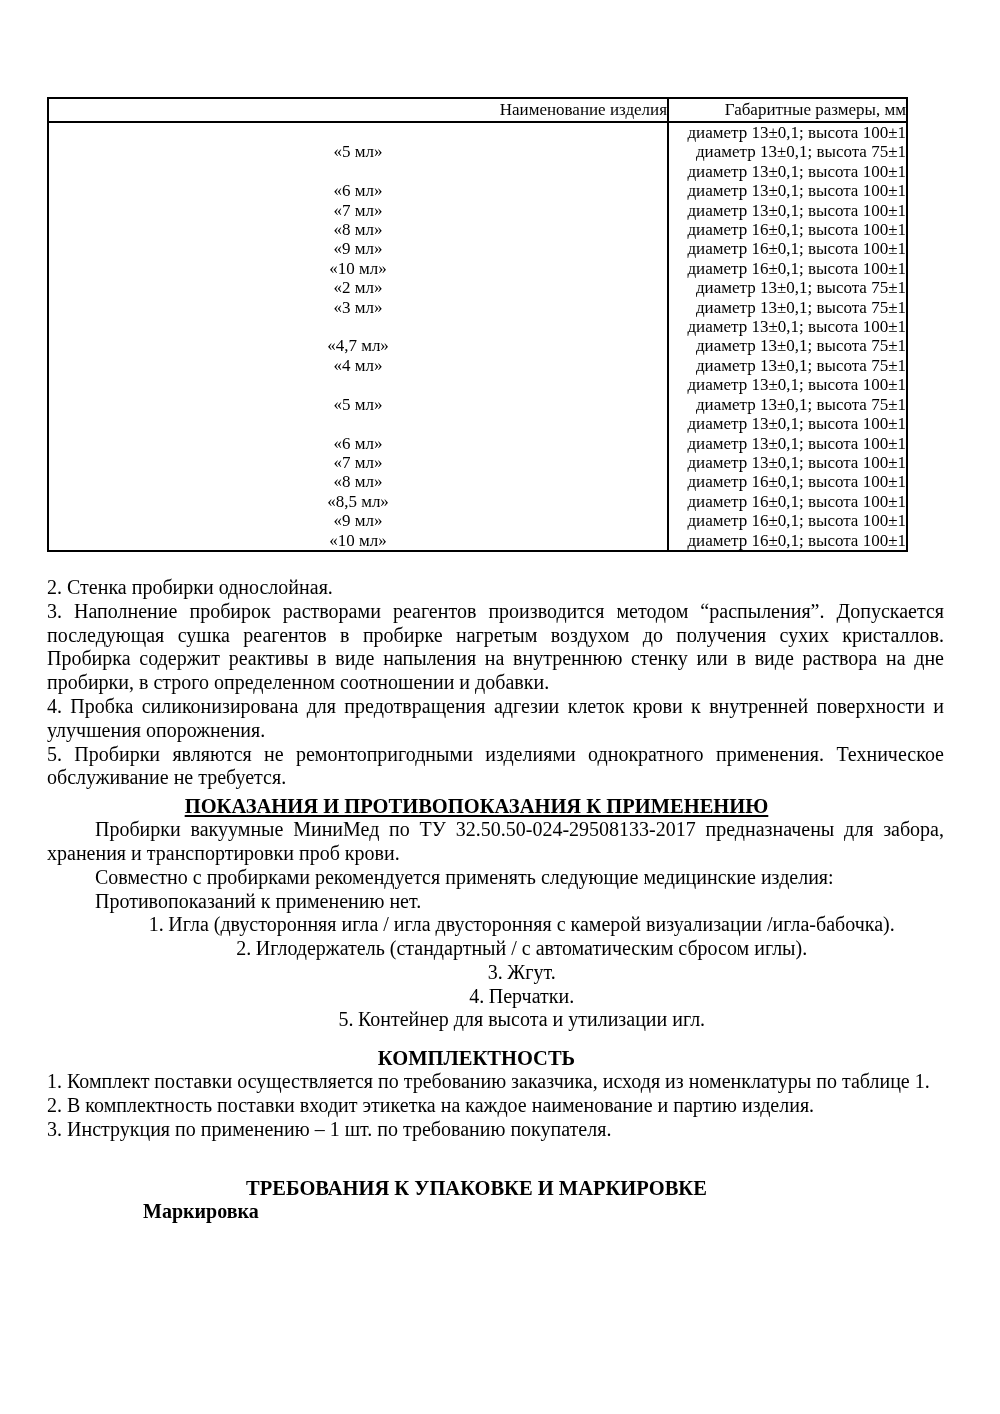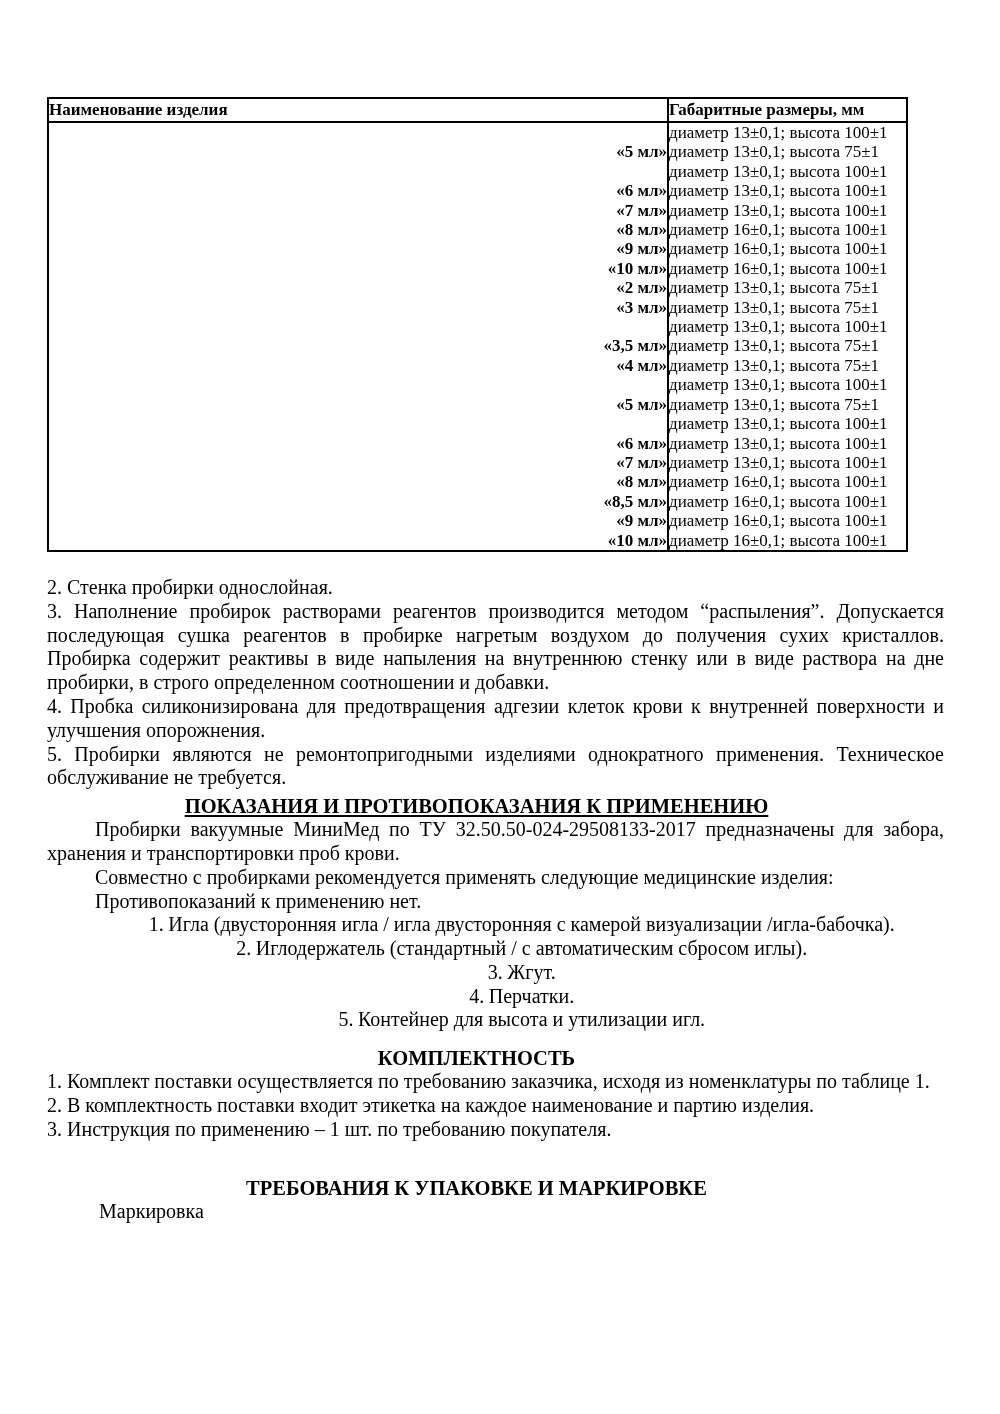--- a/index.html
+++ b/index.html
@@ -15,38 +15,38 @@
   
   table.products {
     border-collapse: collapse;
     table-layout: fixed;
     width: 859px;
     border: 2px solid #000;
     font-size: 17px;
   }
   table.products th {
     border-bottom: 2px solid #000;
-    font-weight: bold;
-    text-align: left;
+    font-weight: normal;
+    text-align: right;
     font-size: 17px;
     padding: 1px 0 2px 0;
     line-height: 19px;
     margin-left: 35px;
   }
   table.products td {
     padding: 0;
     vertical-align: top;
     line-height: 19.4px;
     height: 19.4px;
     font-size: 17px;
   }
   th.size-h, td.size-cell { border-left: 2px solid #000; }
-  td.name-cell { padding-left: 5px; text-align: right; white-space: nowrap; font-weight: bold; }
+  td.name-cell { padding-left: 5px; text-align: center; white-space: nowrap; }
   td.desc-cell { height: auto; white-space: normal; padding-right: 8px; }
-  td.size-cell { text-align: left; margin-top: 28px; }
+  td.size-cell { text-align: right; margin-top: 28px; }
   tr.sec2-start td { border-top: 2px solid #000; }
 
   
   .body-text { width: 897px; font-size: 20px; line-height: 23.8px; text-align: justify; }
   .features { margin-top: 24px; }
   .para { text-align: justify; }
   .indent { text-indent: 48px; }
 
   .section-title {
     width: 859px;
@@ -56,21 +56,21 @@
     line-height: 24px;
   }
   .mt-ind  { margin-top: 4px; text-decoration: underline; }
   .mt-comp { margin-top: 14px; }
   .mt-pack { margin-top: 34px; }
 
   .med-list { margin-left: 48px; text-align: center; list-style: none; }
   .med-list li { line-height: 23.8px; }
   .med-list .num { display: inline-block; width: 24px; }
 
-  .marking-subtitle { font-weight: normal; margin-left: 52px; }
+  .marking-subtitle { font-weight: bold; margin-left: 96px; }
 </style>
 </head>
 <body>
 
 <div class="page">
 
   <table class="products">
     <colgroup>
       <col style="width:620px">
       <col style="width:239px">
@@ -120,21 +120,21 @@
         </tr>
         <tr>
           <td class="name-cell">«3 мл»</td>
           <td class="size-cell">диаметр 13±0,1; высота 75±1</td>
         </tr>
         <tr>
           <td class="name-cell"></td>
           <td class="size-cell">диаметр 13±0,1; высота 100±1</td>
         </tr>
         <tr>
-          <td class="name-cell">«3,5 мл»</td>
+          <td class="name-cell">«4,7 мл»</td>
           <td class="size-cell">диаметр 13±0,1; высота 75±1</td>
         </tr>
         <tr>
           <td class="name-cell">«4 мл»</td>
           <td class="size-cell">диаметр 13±0,1; высота 75±1</td>
         </tr>
         <tr>
           <td class="name-cell"></td>
           <td class="size-cell">диаметр 13±0,1; высота 100±1</td>
         </tr>

